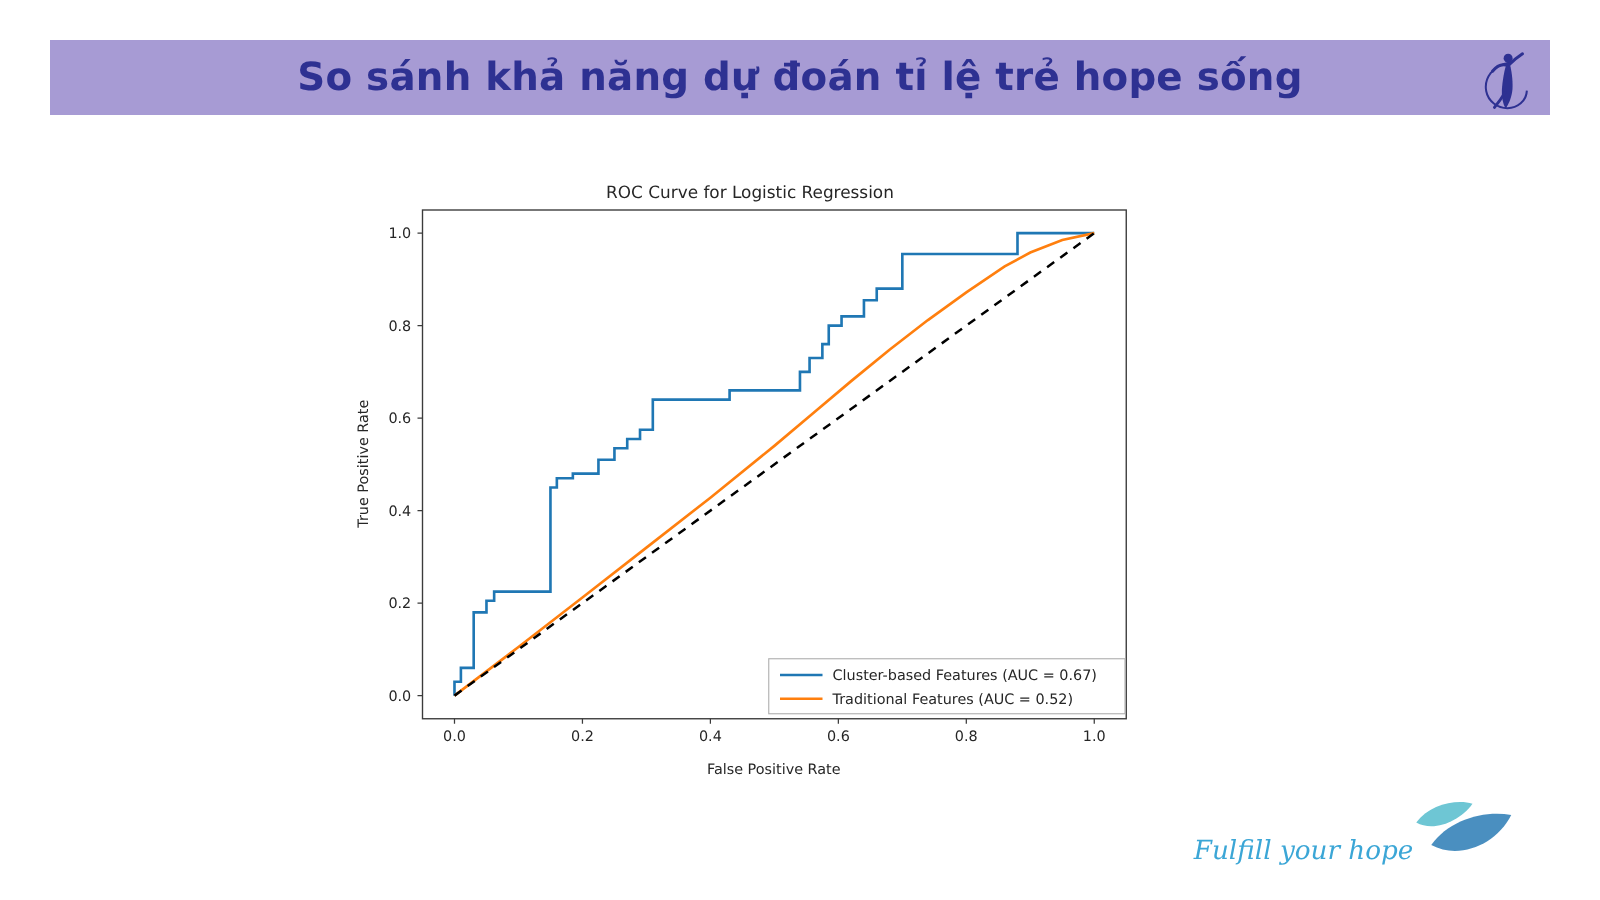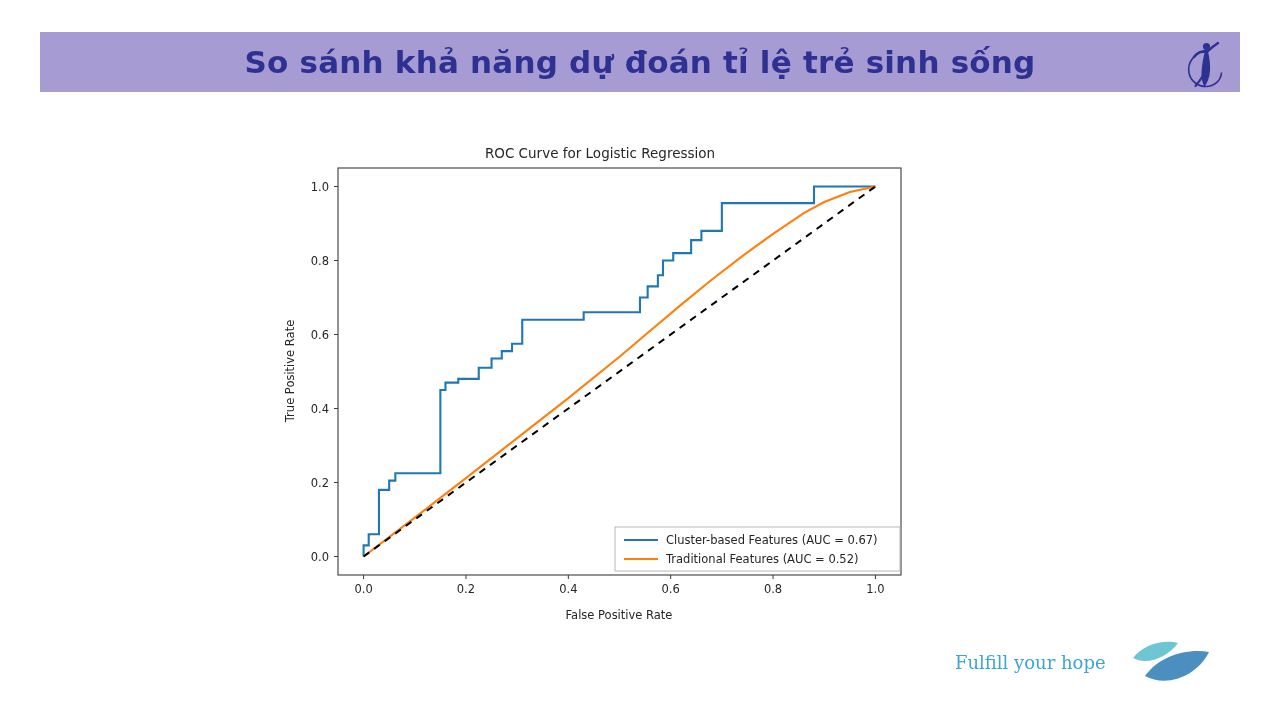--- a/index.html
+++ b/index.html
@@ -61,24 +61,25 @@
   #footer-brand {
     position: absolute;
     left: 955px;
     top: 636px;
     width: 270px;
     height: 64px;
   }
   #footer-tagline {
     position: absolute;
     left: 0px;
-    top: 16px;
+    top: 32px;
     color: #3ba6d6;
     font-family: "DejaVu Serif", "Liberation Serif", serif;
-    font-size: 18px;
+    font-style: italic;
+    font-size: 21px;
     white-space: nowrap;
   }
   #footer-leaves {
     position: absolute;
     left: 166px;
     top: 0px;
     width: 100px;
     height: 56px;
   }
 
@@ -100,21 +101,21 @@
   .legend-label {
     font-family: "DejaVu Sans", "Liberation Sans", sans-serif;
     font-size: 11.5px;
     fill: #262626;
   }
 </style>
 </head>
 <body>
 
 <div id="title-banner">
-  <div id="title-text">So sánh khả năng dự đoán tỉ lệ trẻ sinh sống</div>
+  <div id="title-text">So sánh khả năng dự đoán tỉ lệ trẻ hope sống</div>
   <div id="header-logo">
     <svg viewBox="0 0 52 54" width="52" height="54" xmlns="http://www.w3.org/2000/svg">
 
       <path d="M30 14 C16 16 9 27 11 37 C12.5 45 20 50.5 28 50.5 C36 50.5 43 45 43.5 36.5" fill="none" stroke="#2e3192" stroke-width="1.6"></path>
 
       <circle cx="28.5" cy="10.5" r="3.6" fill="#2e3192"></circle>
 
       <path d="M27.5 14 C25.5 20 24 28 23.5 36 C23.2 42 24.3 47 26.5 51
                C29 47 31.5 42 32 35 C32.4 27 31 19 29.5 14 Z" fill="#2e3192"></path>
 

